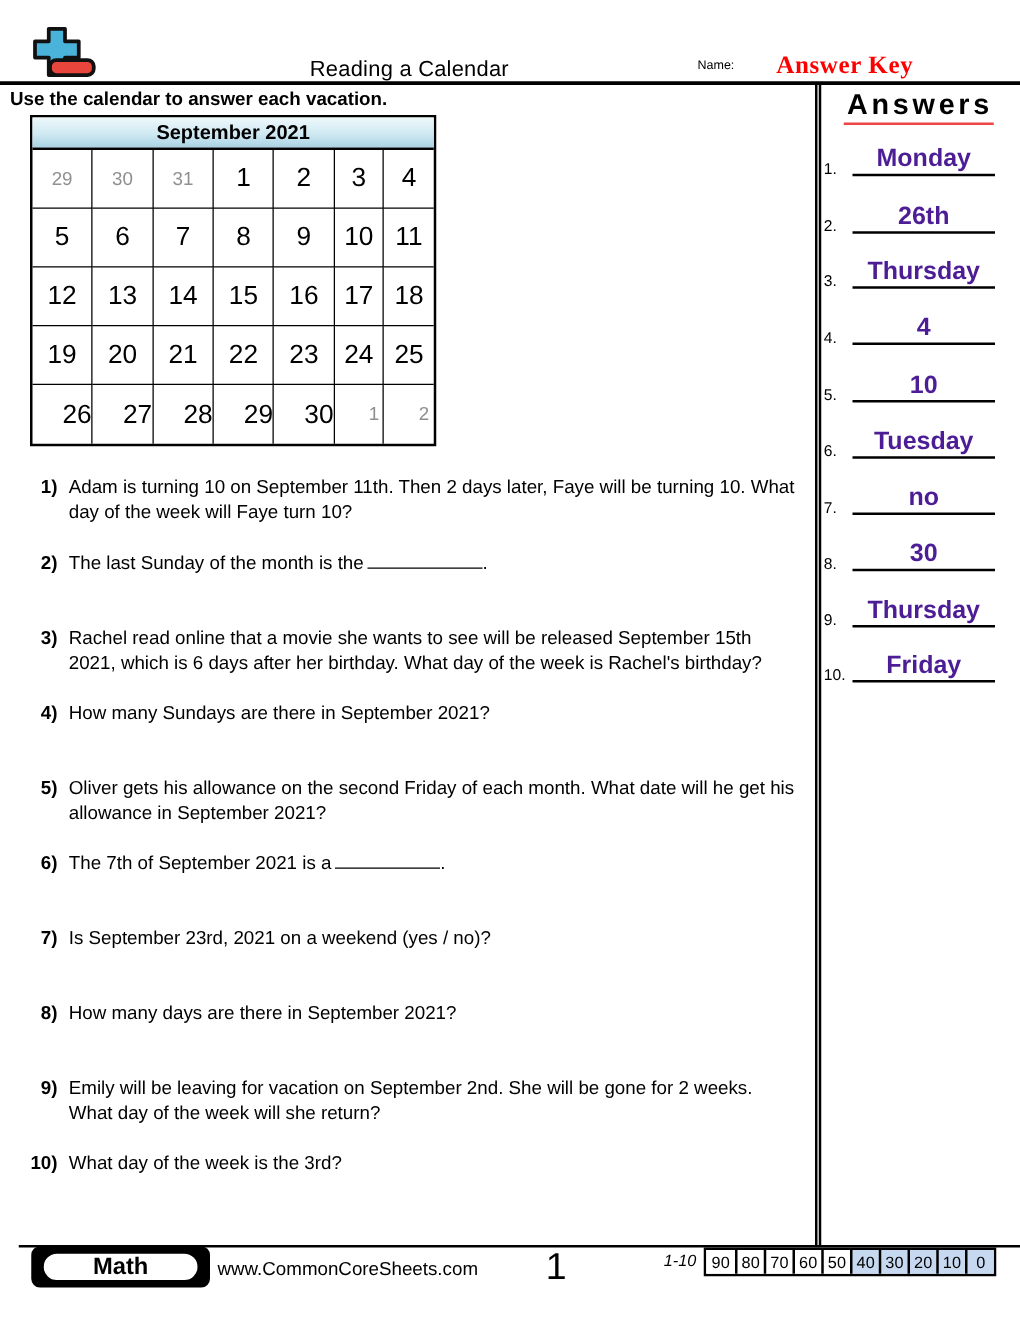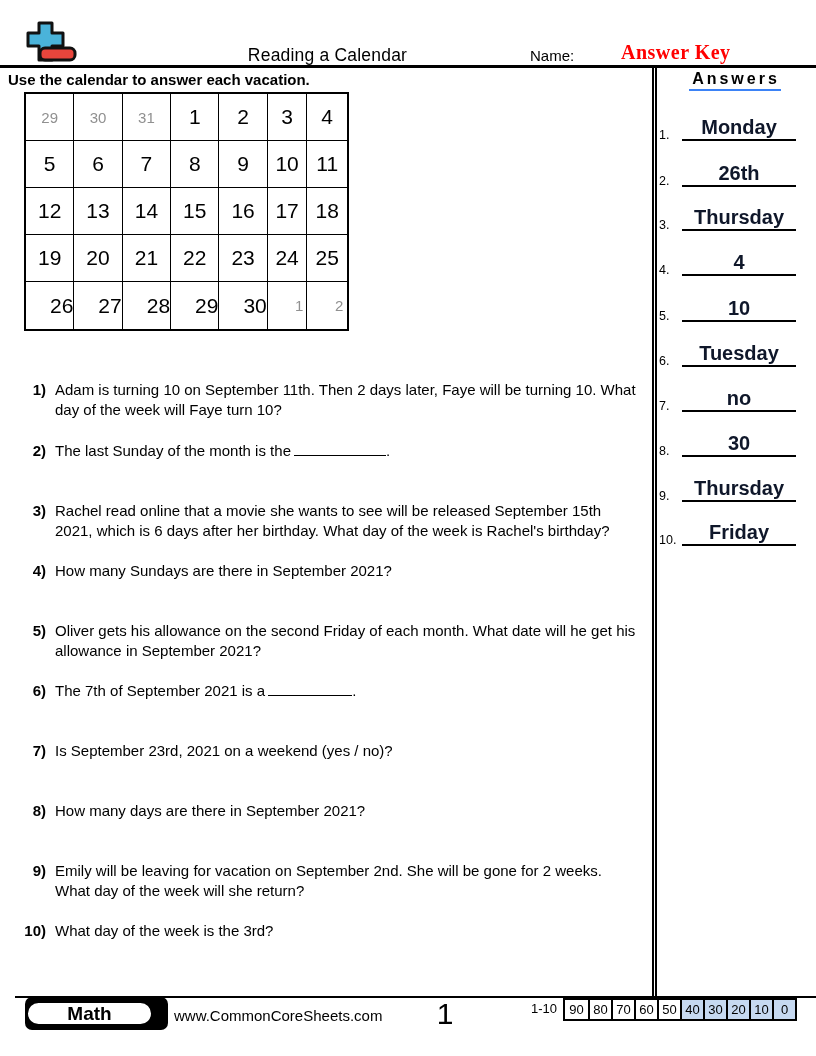--- a/index.html
+++ b/index.html
@@ -6,21 +6,21 @@
   html,body { background:#fff; }
   body {
     width:816px; height:1056px; position:relative; overflow:hidden;
     font-family:"Liberation Sans", sans-serif; color:#000;
   }
 
   
   .logo { position:absolute; left:12px; top:2px; }
   .doc-title { position:absolute; left:160px; top:45px; width:335px; text-align:center;
     font-size:17.5px; letter-spacing:.2px; }
-  .name-label { position:absolute; left:530px; top:47px; font-size:15px; }
+  .name-label { position:absolute; left:558px; top:47px; font-size:10px; }
   .answer-key { position:absolute; left:621px; top:41px; font-size:20px; font-weight:bold;
     letter-spacing:.5px;font-family:Liberation Serif, serif; }
   .header-rule { position:absolute; left:0; top:65px; width:816px; height:3px; background:#000; }
 
   
   .instruction { position:absolute; left:8px; top:71px; font-size:15px; font-weight:bold; }
 
   .calendar { position:absolute; left:24px; top:92px; width:325px; border:2px solid #000; background:#fff; }
   .cal-title { height:26px; line-height:26px; text-align:center; font-weight:bold; font-size:16px;
     border-bottom:2px solid #000;
@@ -36,41 +36,41 @@
     font-size:15px; line-height:19.5px; }
   .q-num { flex:0 0 24px; text-align:right; font-weight:bold; margin-right:9px; white-space:nowrap; }
   .q-text { flex:1; }
   .blank { display:inline-block; width:92px; height:13px; border-bottom:1.5px solid #000;
     vertical-align:baseline; margin-left:3px; }
 
   
   .answers-sep { position:absolute; left:652px; top:68px; height:928px; width:5px;
     border-left:2px solid #000; border-right:2px solid #000; }
   .answers-title { position:absolute; left:660px; top:70px; width:150px; text-align:center; }
-  .answers-title span { display:inline-block; font-weight:bold; font-size:16px;
-    letter-spacing:3px; border-bottom:2px solid #3b82f6; padding:0 1px 1px 3px; }
+  .answers-title span { display:inline-block; font-weight:bold; font-size:23px;
+    letter-spacing:3px; border-bottom:2px solid #ef4444; padding:0 1px 1px 3px; }
 
   .answer-item { position:absolute; left:652px; width:164px; height:26px; }
   .ans-num { position:absolute; left:7px; bottom:-3px; font-size:12.5px; }
   .ans-rule { position:absolute; left:30px; width:114px; bottom:-2px; height:0;
     border-bottom:2px solid #000; }
   .ans-value { position:absolute; left:30px; width:114px; bottom:0; text-align:center;
-    font-weight:bold; font-size:20px; line-height:24px; color:#0f172a; }
+    font-weight:bold; font-size:20px; line-height:24px; color:#4c1d95; }
 
   
   .footer-rule { position:absolute; left:15px; top:996px; width:801px; height:2px; background:#000; }
   .math-badge { position:absolute; left:25px; top:997px; width:143px; height:33px;
-    background:#000; border-radius:7px; display:flex; align-items:center; }
+    background:#000; border-radius:7px; display:flex; align-items:center; justify-content:center; }
   .math-pill { background:#fff; border:3px solid #000; border-radius:15px;
     width:129px; height:27px; display:flex; align-items:center; justify-content:center;
     font-weight:bold; font-size:19px; }
   .website { position:absolute; left:174px; top:1007px; font-size:15px; }
   .page-num { position:absolute; left:400px; top:997px; width:90px; text-align:center; font-size:30px; }
   .score-strip { position:absolute; left:531px; top:998px; display:flex; align-items:flex-start; }
-  .score-label { font-size:13px; margin-right:6px; line-height:21px; }
+  .score-label { font-size:13px; margin-right:6px; line-height:21px;font-style:italic; }
   .score-cells { display:flex; border:2px solid #000; }
   .score-cell { width:23px; height:19px; line-height:19px; text-align:center; font-size:13px;
     background:#fff; }
   .score-cell + .score-cell { border-left:2px solid #000; }
   .score-cell.hl { background:#c6d9f1; }
 </style>
 </head>
 <body>
 
 <svg class="logo" width="70" height="64" viewBox="0 0 70 64">
@@ -79,20 +79,21 @@
 </svg>
 
 <div class="doc-title">Reading a Calendar</div>
 <div class="name-label">Name:</div>
 <div class="answer-key" style="color:#ff0000;">Answer Key</div>
 <div class="header-rule"></div>
 
 <div class="instruction">Use the calendar to answer each vacation.</div>
 
 <div class="calendar">
+  <div class="cal-title">September 2021</div>
   <div class="cal-grid">
     <div class="cal-cell muted">29</div>
     <div class="cal-cell muted">30</div>
     <div class="cal-cell muted">31</div>
     <div class="cal-cell">1</div>
     <div class="cal-cell">2</div>
     <div class="cal-cell">3</div>
     <div class="cal-cell">4</div>
     <div class="cal-cell">5</div>
     <div class="cal-cell">6</div>

